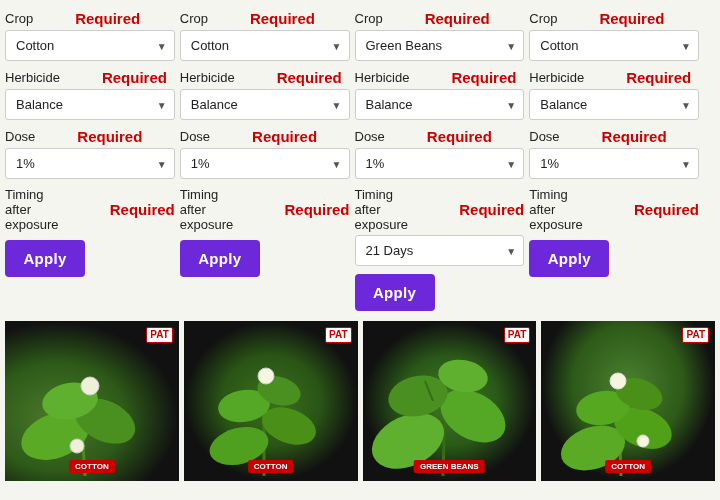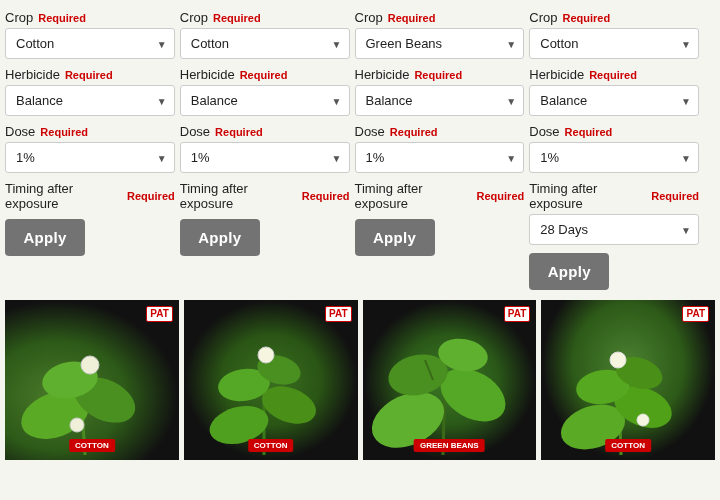--- a/index.html
+++ b/index.html
@@ -31,23 +31,24 @@
     .field-label {
       display: flex;
       align-items: center;
       gap: 5px;
       font-size: 13px;
       font-weight: 500;
       color: #222;
     }
     .required-badge {
       color: #cc0000;
-      font-size: 11px;
+      font-size: 15px;
       font-weight: 600;
       background: none;
+      margin-left: 37px;
     }
     .select-wrapper {
       position: relative;
       width: 100%;
     }
     .select-wrapper select {
       width: 100%;
       padding: 7px 28px 7px 10px;
       border: 1.5px solid #ccc;
       border-radius: 3px;
@@ -62,21 +63,21 @@
       content: '▼';
       position: absolute;
       right: 8px;
       top: 50%;
       transform: translateY(-50%);
       font-size: 10px;
       color: #555;
       pointer-events: none;
     }
     .apply-btn {
-      background: #737373;
+      background: #6d28d9;
       color: #fff;
       border: none;
       border-radius: 4px;
       padding: 10px 16px;
       font-size: 15px;
       font-weight: 700;
       cursor: pointer;
       width: 80px;
       text-align: center;
       letter-spacing: 0.3px;
@@ -263,20 +264,25 @@
         <select>
           <option>0.5%</option><option selected="">1%</option><option>2%</option><option>5%</option>
         </select>
       </div>
     </div>
     <div class="field-group">
       <div class="field-label">
         <span>Timing after exposure</span>
         <span class="required-badge">Required</span>
       </div>
+      <div class="select-wrapper">
+        <select>
+          <option>7 Days</option><option>14 Days</option><option selected="">21 Days</option><option>28 Days</option>
+        </select>
+      </div>
     </div>
     <button class="apply-btn">Apply</button>
   </div>
     <div class="column">
     <div class="field-group">
       <div class="field-label">
         <span>Crop</span>
         <span class="required-badge">Required</span>
       </div>
       <div class="select-wrapper">
@@ -304,25 +310,20 @@
       <div class="select-wrapper">
         <select>
           <option>0.5%</option><option selected="">1%</option><option>2%</option><option>5%</option>
         </select>
       </div>
     </div>
     <div class="field-group">
       <div class="field-label">
         <span>Timing after exposure</span>
         <span class="required-badge">Required</span>
-      </div>
-      <div class="select-wrapper">
-        <select>
-          <option>7 Days</option><option>14 Days</option><option>21 Days</option><option selected="">28 Days</option>
-        </select>
       </div>
     </div>
     <button class="apply-btn">Apply</button>
   </div>
   </div>
 
 <div class="image-row">
 <div class="plant-image plant-img-1">
       <svg width="100%" height="100%" style="position: absolute; top: 0px; left: 0px;">
         <g transform="translate(80,155)">

